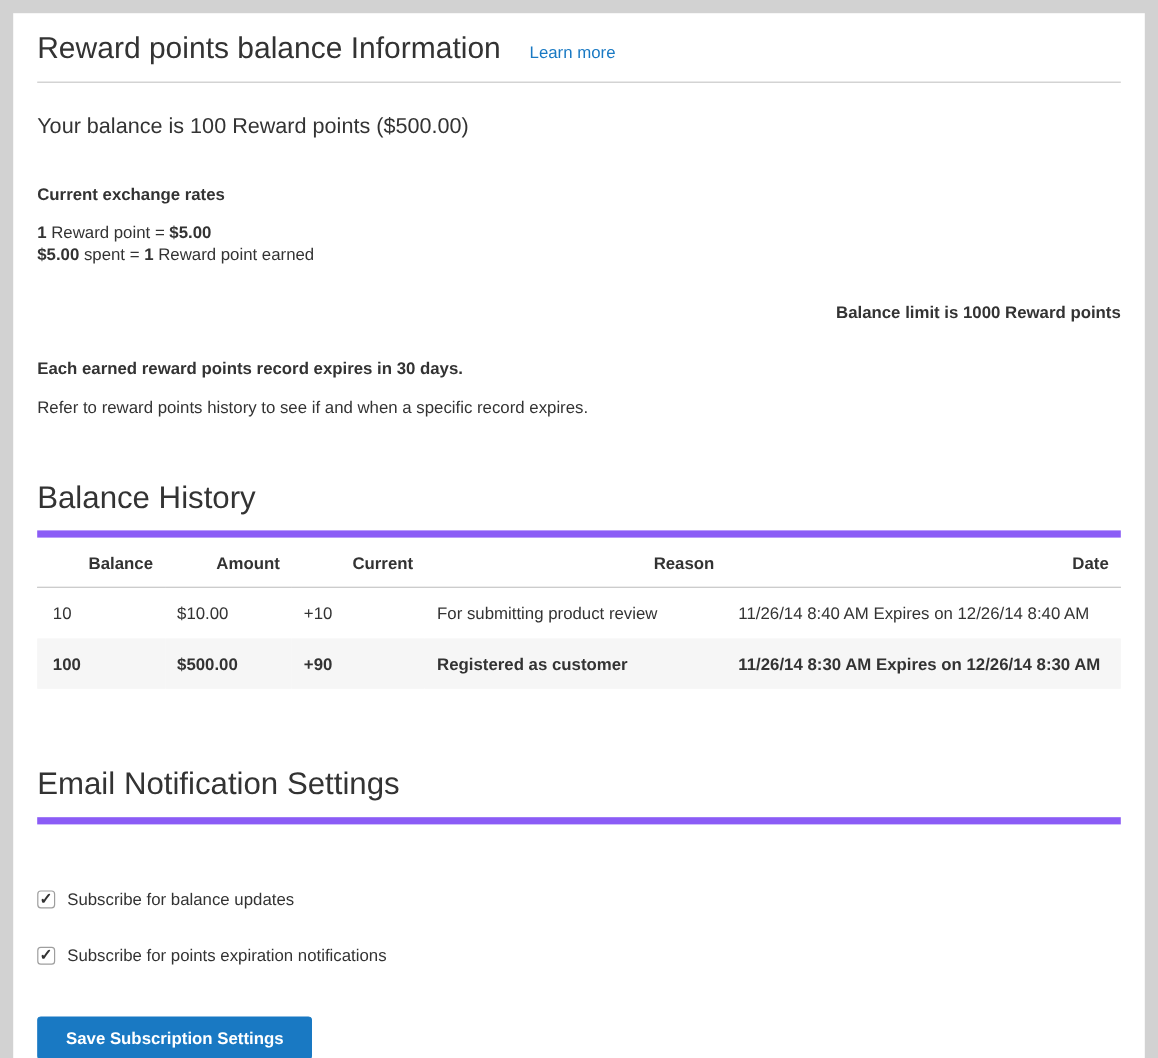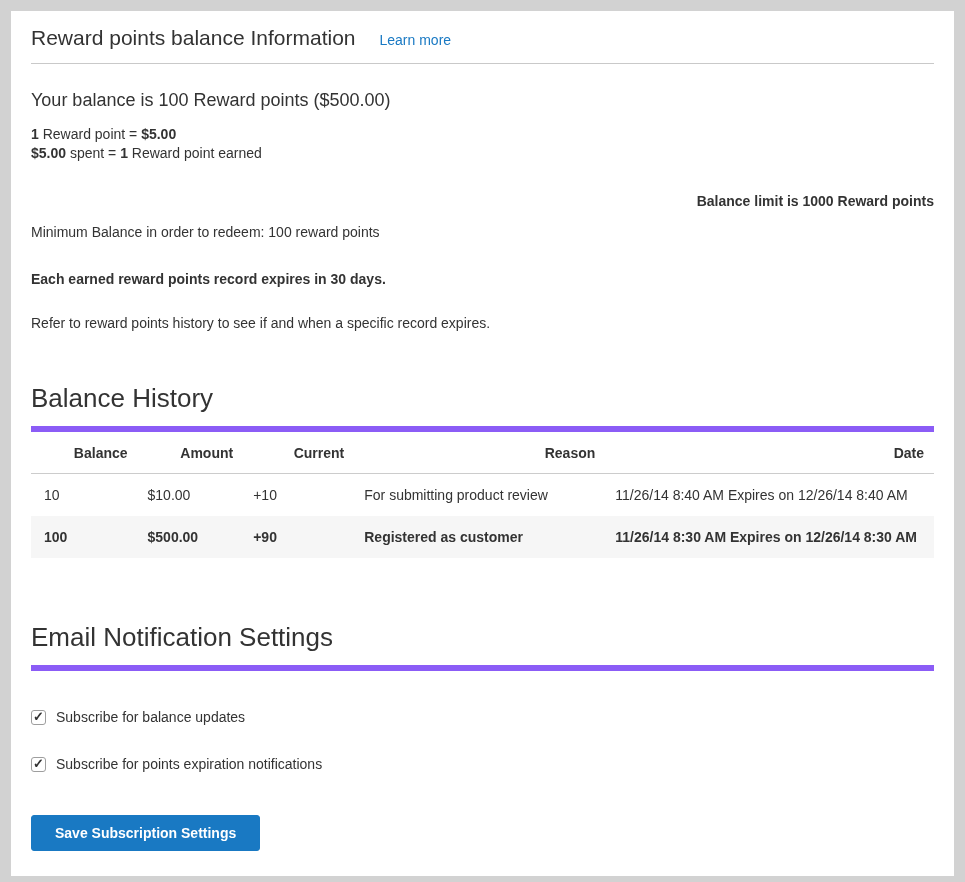--- a/index.html
+++ b/index.html
@@ -22,21 +22,21 @@
   
   .page-title-wrapper {
     display: flex;
     align-items: baseline;
     gap: 24px;
     padding-bottom: 13px;
     border-bottom: 1px solid #c9c9c9;
   }
   .page-title {
     margin: 0;
-    font-size: 21px;
+    font-size: 25px;
     font-weight: 300;
     color: #333;
     letter-spacing: 0;
   }
   .learn-more {
     font-size: 14px;
     color: #1979c3;
     text-decoration: none;
     cursor: pointer;
   }
@@ -51,21 +51,21 @@
     margin: 38px 0 0 0;
     font-weight: 700;
   }
   .rates-lines {
     margin: 14px 0 0 0;
     line-height: 19px;
   }
   .limit-line { margin: 30px 0 0 0; font-weight: 700; text-align: right; }
   .min-line   { margin: 15px 0 0 0; }
   .expiry-line{ margin: 31px 0 0 0; font-weight: 700; }
-  .expiry-note{ margin: 28px 0 0 0; }
+  .expiry-note{ margin: 16px 0 0 0; }
 
   
   .section-history { margin-top: 52px; }
   .section-notifications { margin-top: 64px; }
   .section-heading-wrapper {
     padding-bottom: 12px;
     border-bottom: 6px solid #8b5cf6;
   }
   .section-heading {
     margin: 0;
@@ -99,21 +99,21 @@
   .col-points  { width: 12.3%; }
   .col-reason  { width: 27.8%; }
   .col-date    { width: 36.4%; }
 
   
   .checkbox-row {
     display: flex;
     align-items: center;
     gap: 10px;
   }
-  .checkbox-row.first  { margin-top: 38px; }
+  .checkbox-row.first  { margin-top: 54px; }
   .checkbox-row.second { margin-top: 31px; }
   input[type="checkbox"] {
     appearance: none;
     -webkit-appearance: none;
     width: 15px;
     height: 15px;
     margin: 0;
     border: 1px solid #9e9e9e;
     border-radius: 3px;
     background: #fff;
@@ -151,27 +151,27 @@
 
 <div class="card">
 
   <div class="page-title-wrapper">
     <h1 class="page-title">Reward points balance Information</h1>
     <a class="learn-more">Learn more</a>
   </div>
 
   <p class="balance-summary">Your balance is 100 Reward points ($500.00)</p>
 
+  <p class="rates-heading">Current exchange rates</p>
   <div class="rates-lines">
     <div><strong>1</strong><span> Reward point = </span><strong>$5.00</strong></div>
     <div><strong>$5.00</strong><span> spent = </span><strong>1</strong><span> Reward point earned</span></div>
   </div>
 
   <p class="limit-line">Balance limit is 1000 Reward points</p>
-  <p class="min-line">Minimum Balance in order to redeem: 100 reward points</p>
   <p class="expiry-line">Each earned reward points record expires in 30 days.</p>
   <p class="expiry-note">Refer to reward points history to see if and when a specific record expires.</p>
 
   <div class="section-history">
     <div class="section-heading-wrapper">
       <h2 class="section-heading">Balance History</h2>
     </div>
     <table class="history">
       <thead>
         <tr>

